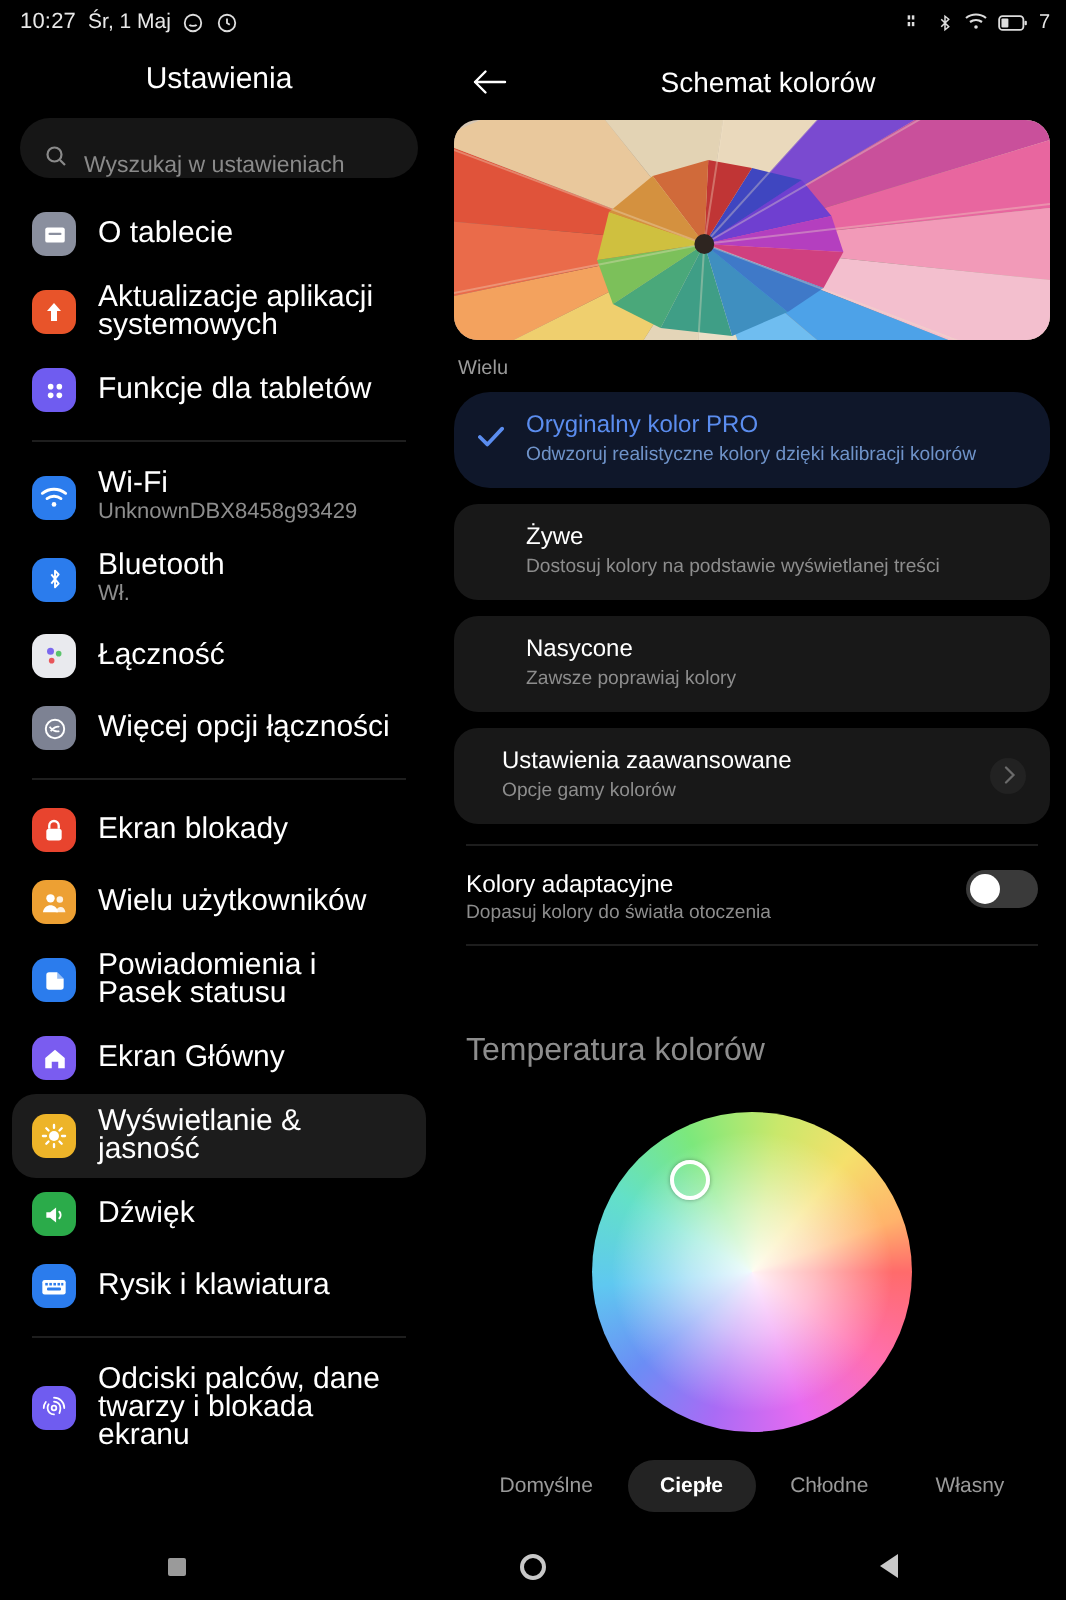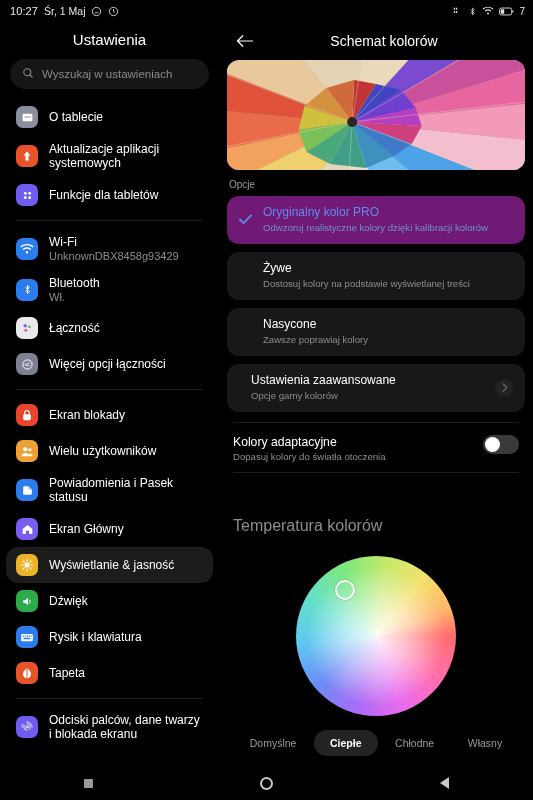--- a/index.html
+++ b/index.html
@@ -40,38 +40,38 @@
     flex:1; height:100%; background:#000; position:relative; overflow:hidden;
   }
 
   
   .side-title {
     text-align:center; font-size:15px; color:#fff;
     padding:9px 0 11px; font-weight:400;
   }
   .search {
     margin:0 10px 10px; height:30px; border-radius:16px;
-    background:#161616; display:flex; align-items:center;
+    background:#161616; display:flex; align-items:flex-end;
     padding:0 12px; gap:8px;
   }
   .search .ph { color:#8a8a8a; font-size:11.5px; }
   .side-list { flex:1; overflow:hidden; padding-bottom:4px; }
   .s-item {
     display:flex; align-items:center; gap:11px;
     padding:7px 10px; margin:0 6px; border-radius:12px;
     min-height:36px;
   }
   .s-item.sel { background:#1c1c1c; }
   .s-ico {
     width:22px; height:22px; border-radius:7px; flex:0 0 22px;
     display:flex; align-items:center; justify-content:center;
     position:relative;
   }
   .s-txt { display:flex; flex-direction:column; justify-content:center; }
-  .s-label { font-size:12px; color:#fff; line-height:14px; }
+  .s-label { font-size:15px; color:#fff; line-height:14px; }
   .s-sub { font-size:11px; color:#8d8d8d; line-height:12px; margin-top:1px; }
   .s-sep { height:1px; background:#1e1e1e; margin:7px 16px; }
 
   
   .c-head {
     height:38px; display:flex; align-items:center; padding:0 14px;
     position:relative;
   }
   .back { width:24px; height:24px; display:flex; align-items:center; justify-content:center; }
   .c-title {
@@ -84,21 +84,21 @@
   }
   .hero-lbl {
     position:absolute; left:10px; bottom:-20px; font-size:10px; color:#9a9a9a;
   }
   .hero-wrap { position:relative; margin-bottom:26px; }
 
   .card {
     margin:0 8px 8px; border-radius:12px; background:#181818;
     padding:9px 12px 10px 36px; position:relative;
   }
-  .card.sel { background:#701a75; padding-left:36px; }
+  .card.sel { background:#0f172a; padding-left:36px;border-radius:18px; }
   .card-t { font-size:12px; color:#fff; line-height:15px; }
   .card.sel .card-t { color:#5b8def; }
   .card-s { font-size:9.6px; color:#8d8d8d; line-height:13px; margin-top:1px; }
   .card.sel .card-s { color:#6f93c9; }
   .check {
     position:absolute; left:12px; top:50%; transform:translateY(-50%);
   }
   .card.row { padding-left:24px; display:flex; align-items:center; }
   .card.row .card-body { flex:1; }
   .chev {
@@ -399,31 +399,20 @@
                 <rect x="8" y="5" width="2.2" height="2.2"></rect>
                 <rect x="11.5" y="5" width="2.2" height="2.2"></rect>
                 <rect x="15" y="5" width="2.2" height="2.2"></rect>
                 <rect x="18.2" y="5" width="1.8" height="2.2"></rect>
                 <rect x="6" y="9" width="12" height="2.6" rx="1"></rect>
               </g>
             </svg>
           </div>
           <div class="s-txt">
             <div class="s-label">Rysik i klawiatura</div>
-          </div>
-        </div>
-        <div class="s-item">
-          <div class="s-ico" style="background: rgb(232, 84, 42);">
-            <svg width="12" height="13" viewBox="0 0 20 22">
-              <path d="M10 2c4 3 7 6 7 10a7 7 0 01-14 0c0-4 3-7 7-10z" fill="#fff"></path>
-              <path d="M10 2v18" stroke="#e8542a" stroke-width="1.6"></path>
-            </svg>
-          </div>
-          <div class="s-txt">
-            <div class="s-label">Tapeta</div>
           </div>
         </div>
         <div class="s-sep"></div>
         <div class="s-item">
           <div class="s-ico" style="background: rgb(111, 92, 240);">
             <svg width="14" height="14" viewBox="0 0 24 24">
               <g fill="none" stroke="#fff" stroke-width="1.5" stroke-linecap="round">
                 <circle cx="12" cy="12" r="2"></circle>
                 <path d="M12 6.5a5.5 5.5 0 015.5 5.5c0 1.6-.3 3-.9 4.3"></path>
                 <path d="M12 17.5A5.5 5.5 0 016.5 12c0-1.2.3-2.2.9-3.2"></path>
@@ -504,21 +493,21 @@
                 <path d="M126 62 L120 158"></path>
               <path d="M126 62 L-8 88"></path>
                 <path d="M126 62 L-8 12"></path>
               <path d="M126 62 L140 -28"></path>
                 <path d="M126 62 L208 -28"></path>
             </g>
             <circle cx="126" cy="62" r="5" fill="#2e2520"></circle>
           </g>
         </svg>
       </div>
-      <div class="hero-lbl">Opcje</div>
+      <div class="hero-lbl">Wielu</div>
     </div>
 
     <div id="scheme-cards">
         <div class="card sel">
           <div class="check"><svg width="13" height="11" viewBox="0 0 14 11">
               <path d="M1 5.5L5 9.5 13 1" stroke="#5b8def" stroke-width="2" fill="none" stroke-linecap="round" stroke-linejoin="round"></path>
             </svg></div>
           <div class="card-t">Oryginalny kolor PRO</div>
           <div class="card-s">Odwzoruj realistyczne kolory dzięki kalibracji kolorów</div>
         </div>

